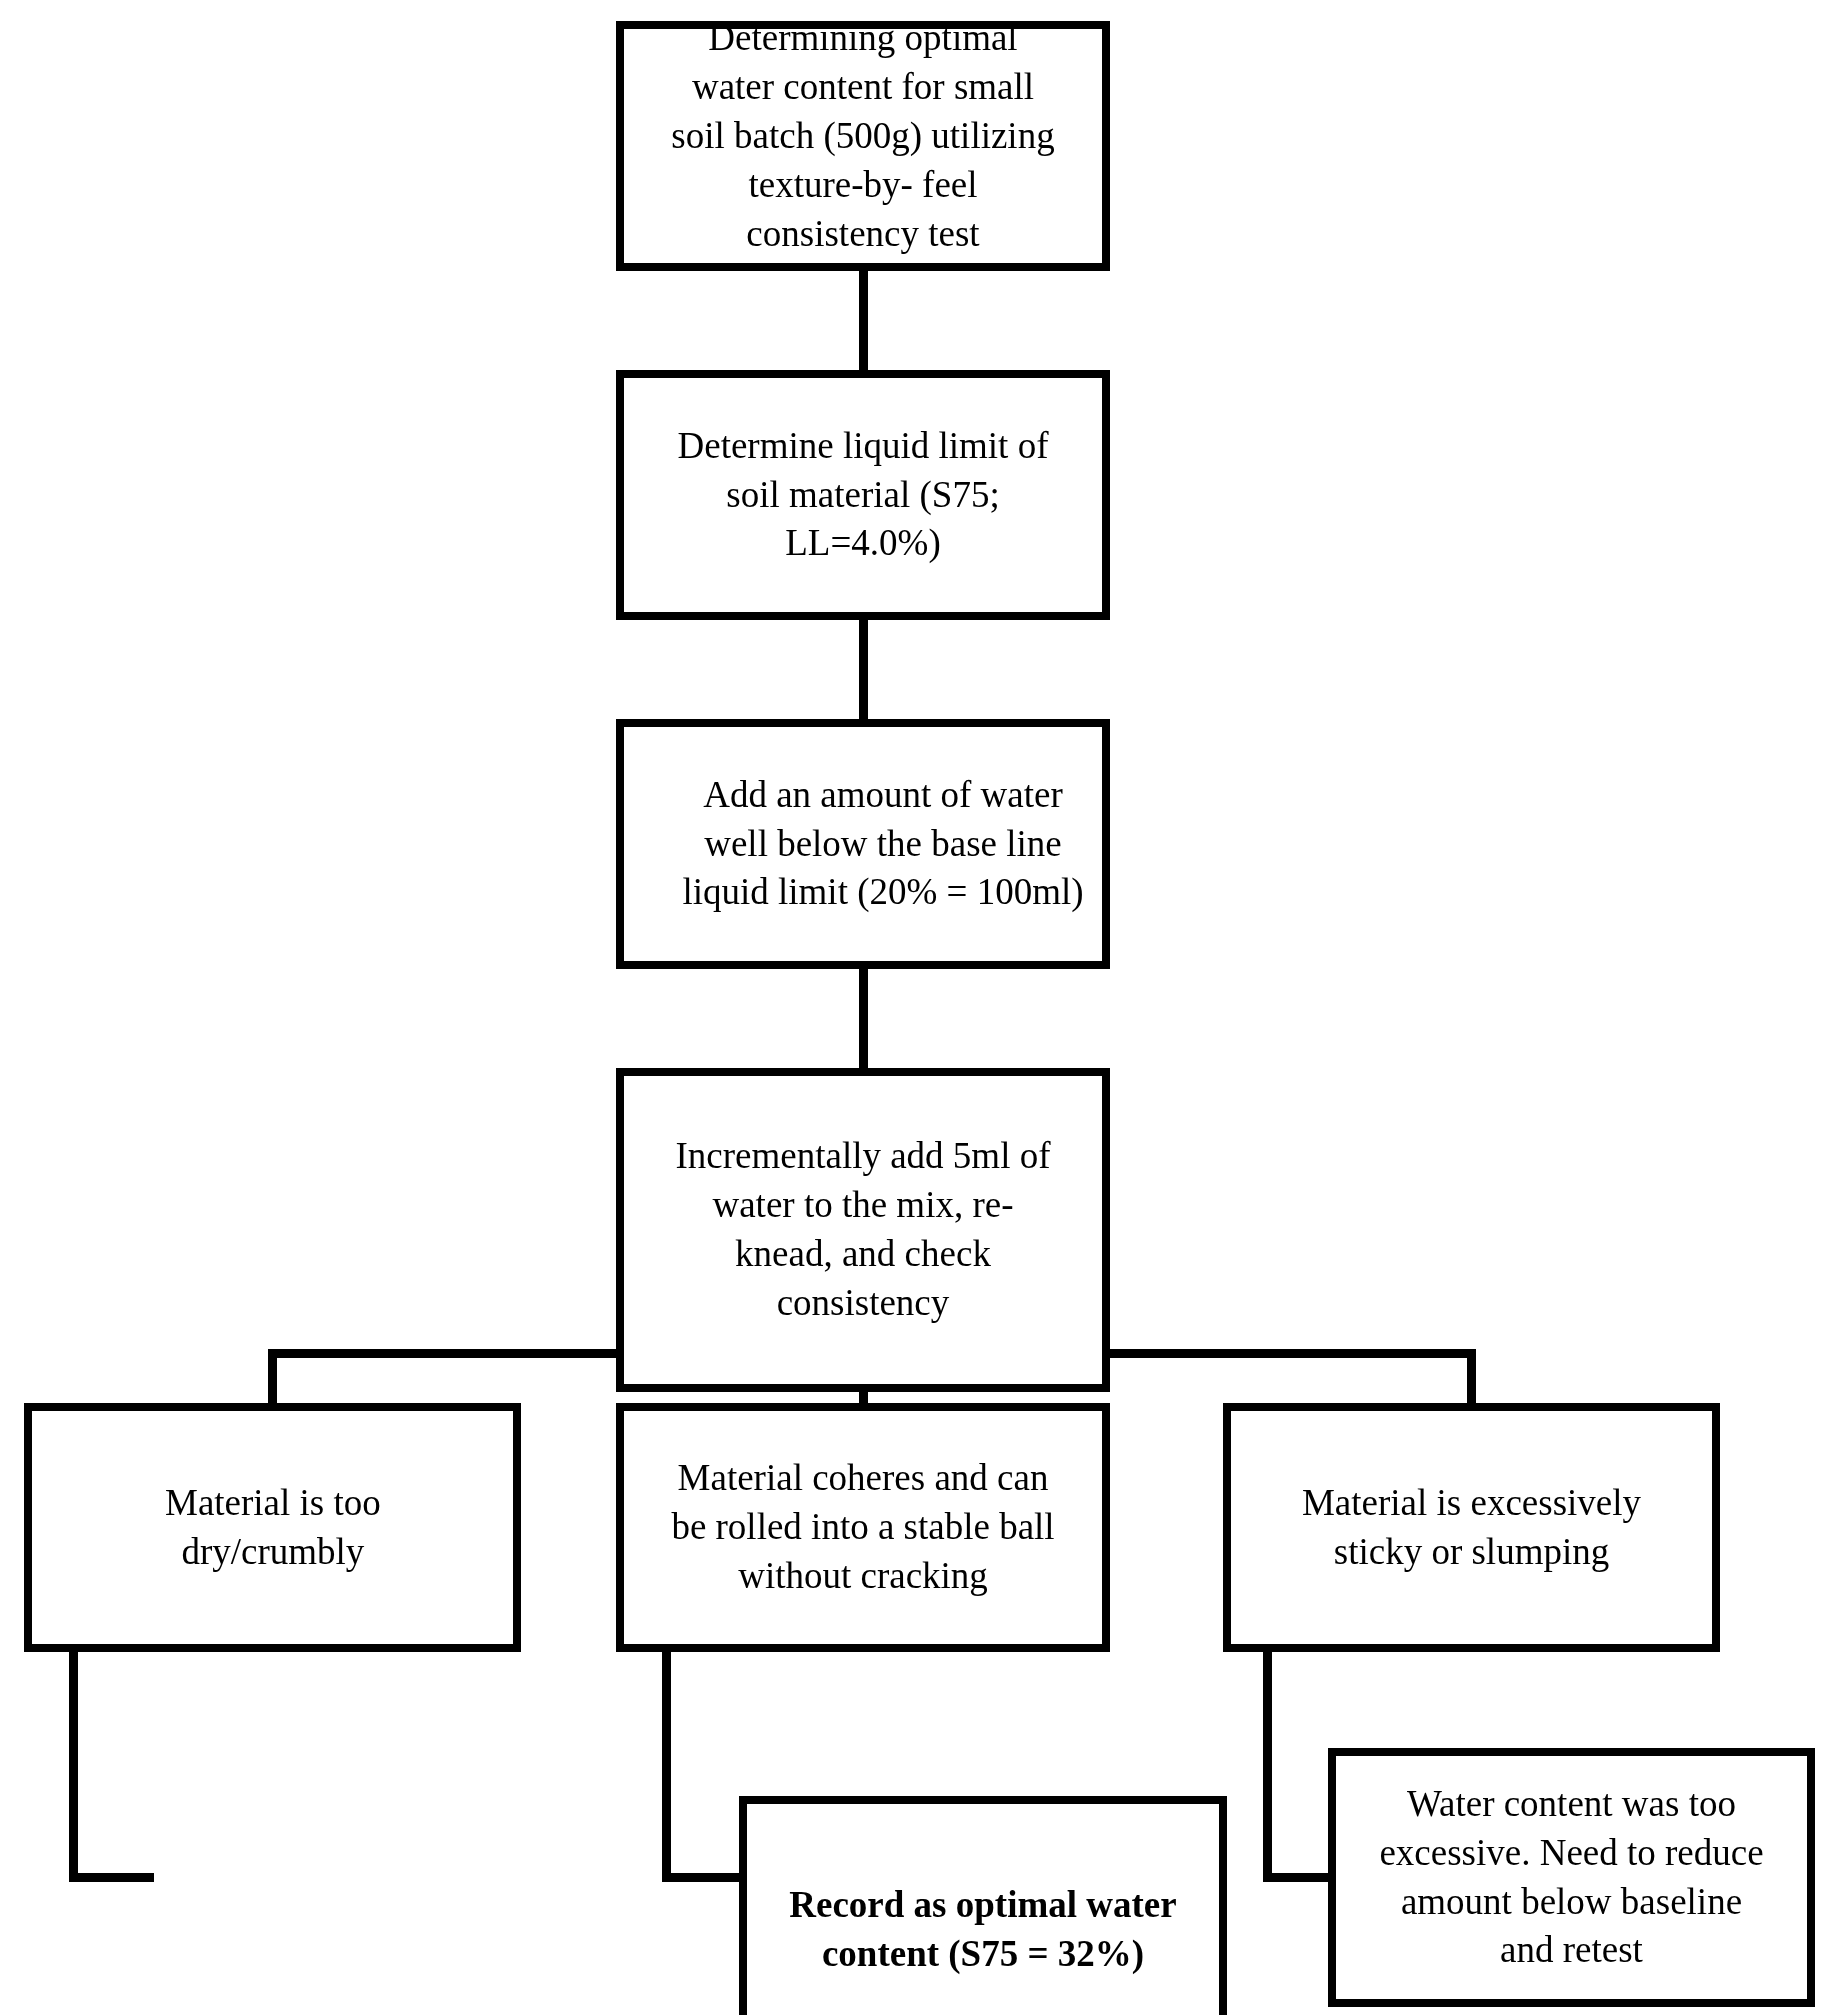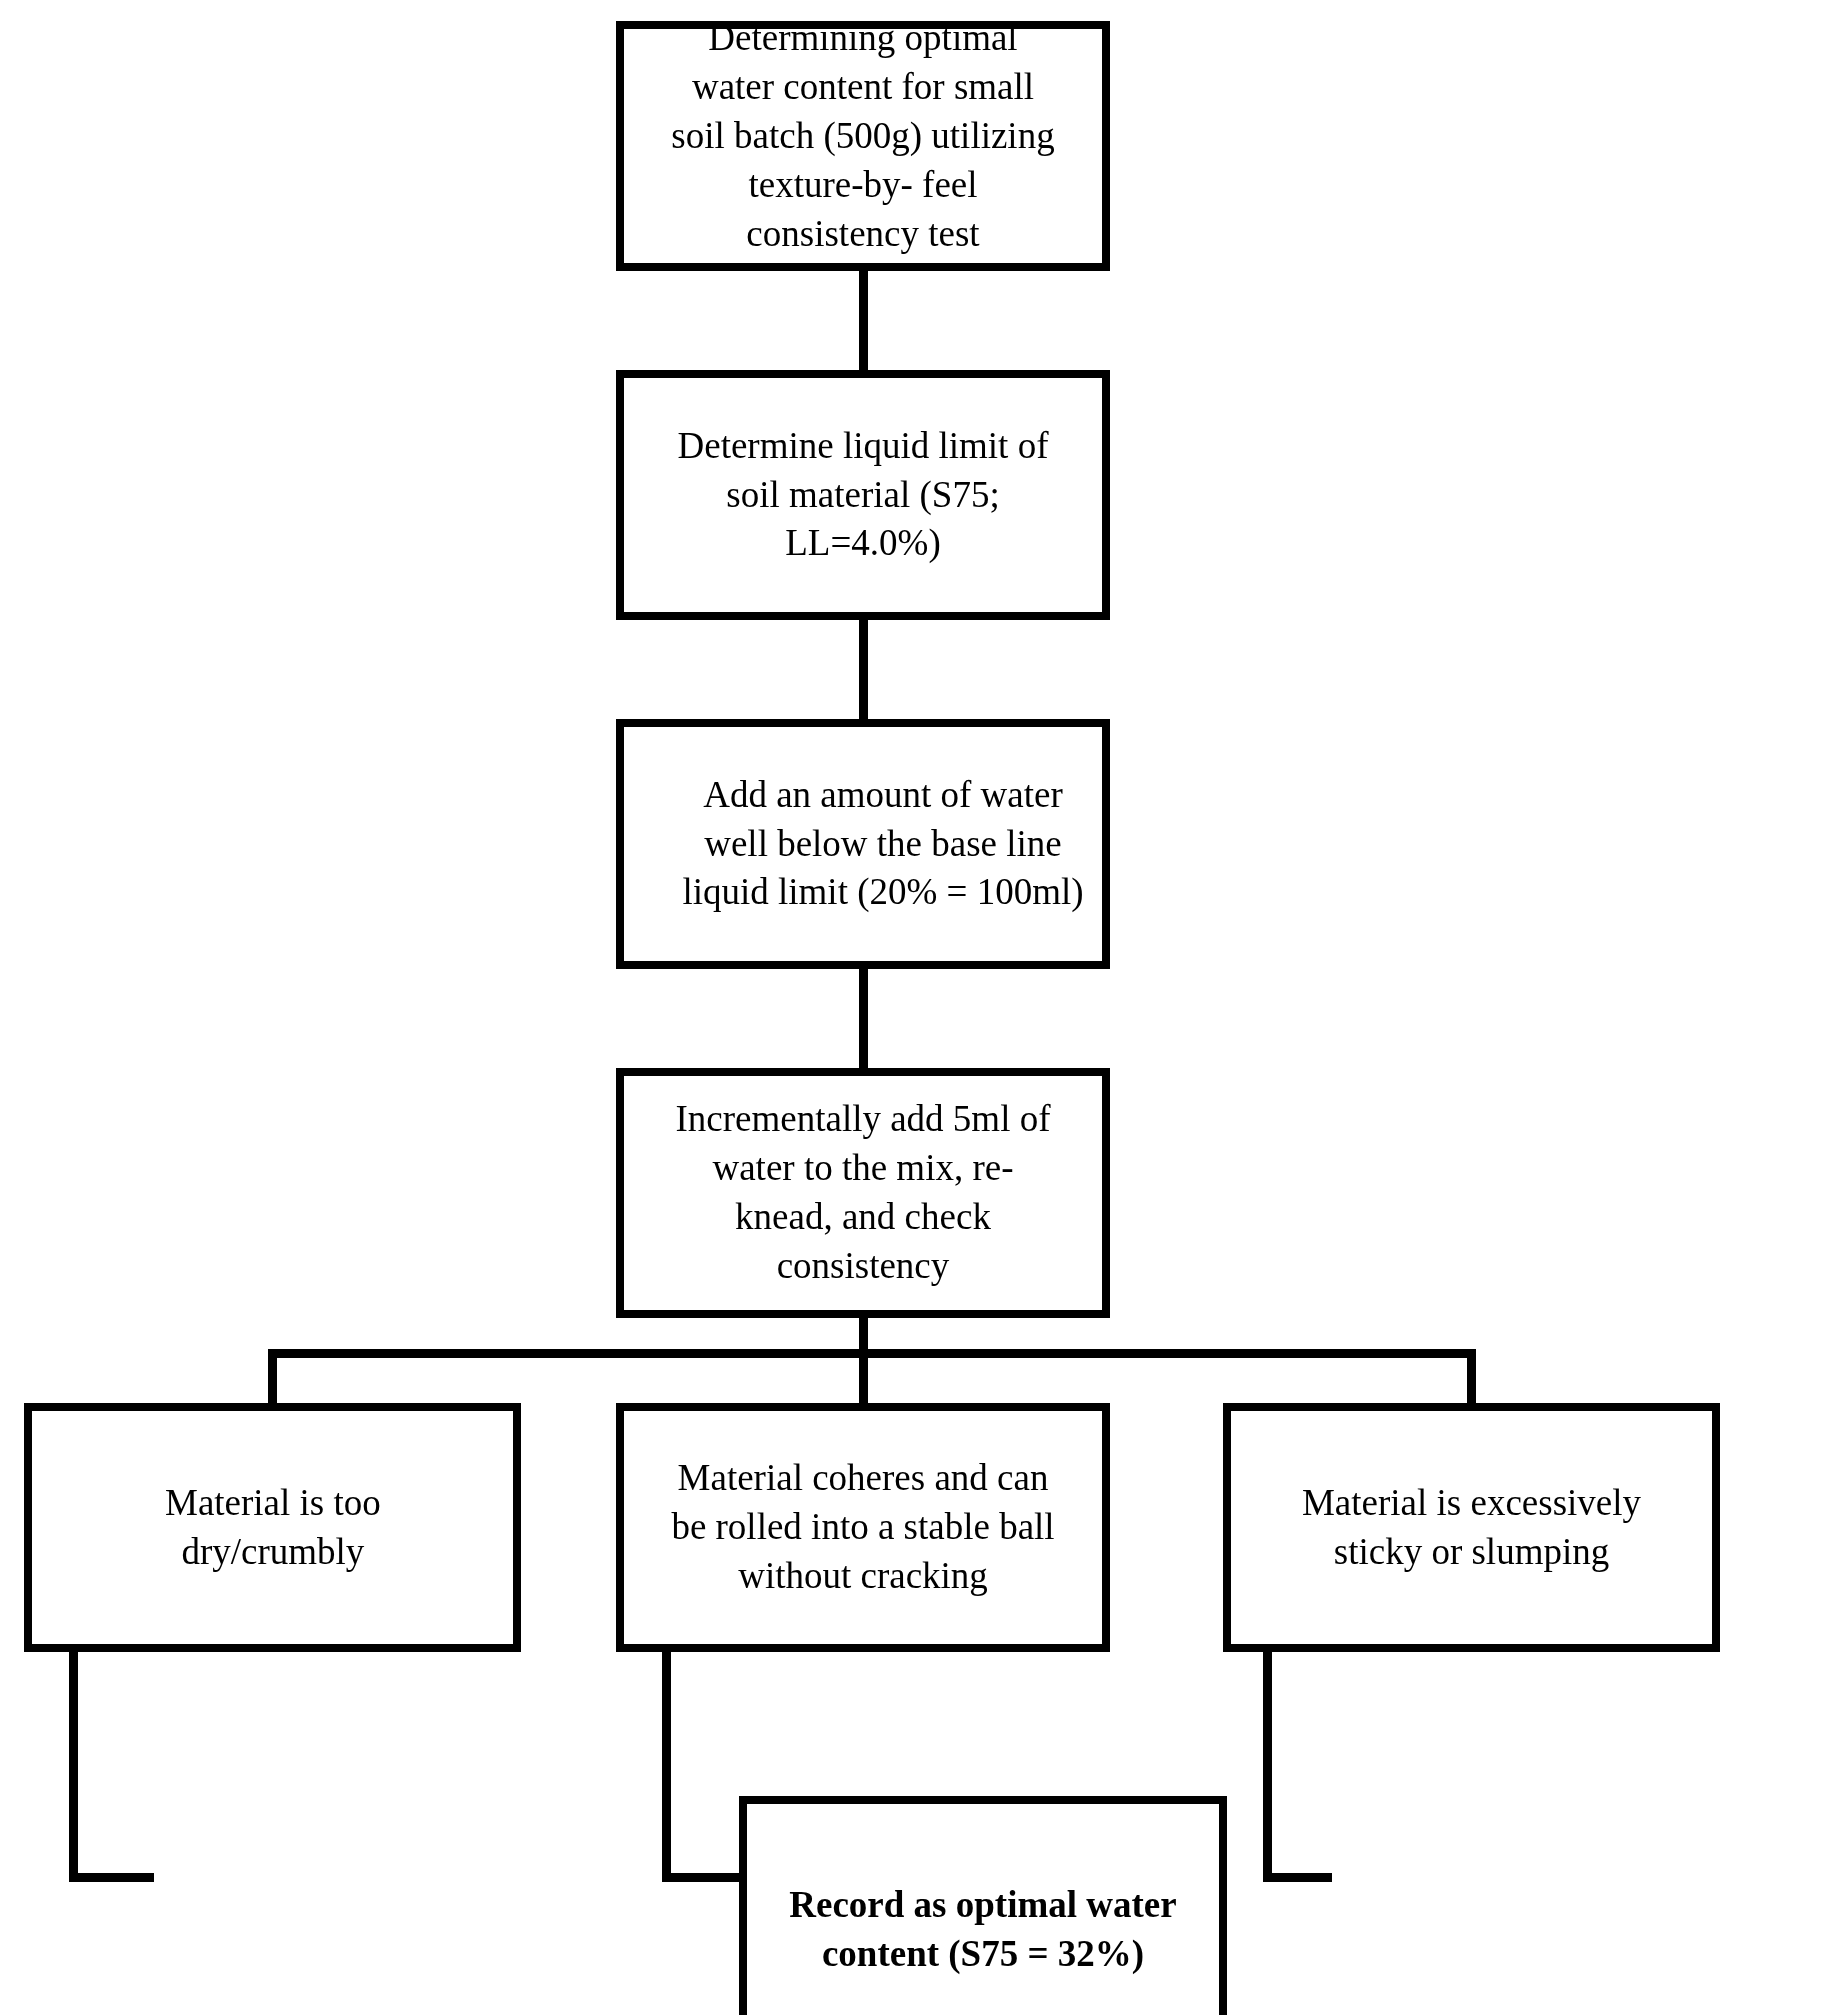--- a/index.html
+++ b/index.html
@@ -62,21 +62,21 @@
   <div class="connector" style="left:859px; top:619px; width:8.5px; height:101px;"></div>
 
   <div class="node" style="left:616px; top:719px; width:494px; height:250px;padding-left:40px;">
     <span class="label">Add an amount of water
 well below the base line
 liquid limit (20% = 100ml)</span>
   </div>
 
   <div class="connector" style="left:859px; top:968px; width:8.5px; height:101px;"></div>
 
-  <div class="node" style="left:616px; top:1068px; width:494px; height:250px;">
+  <div class="node" style="left:616px; top:1068px; width:494px; height:324px;">
     <span class="label">Incrementally add 5ml of
 water to the mix, re-
 knead, and check
 consistency</span>
   </div>
 
   <div class="connector" style="left:859px; top:1317px; width:8.5px; height:40px;"></div>
   <div class="connector" style="left:268px; top:1349px; width:1207px; height:8.5px;"></div>
   <div class="connector" style="left:268px; top:1349px; width:8.5px; height:58px;"></div>
   <div class="connector" style="left:859px; top:1349px; width:8.5px; height:58px;"></div>
@@ -106,15 +106,21 @@
 
   <div class="connector" style="left:1263px; top:1651px; width:8.5px; height:231px;"></div>
   <div class="connector" style="left:1263px; top:1873px; width:69px; height:8.5px;"></div>
 
 
   <div class="node" style="left:739px; top:1796px; width:488px; height:267px;font-weight:bold;">
     <span class="label">Record as optimal water
 content (S75 = 32%)</span>
   </div>
 
+  <div class="node" style="left:1328px; top:1748px; width:487px; height:259px;">
+    <span class="label">Water content was too
+excessive. Need to reduce
+amount below baseline
+and retest</span>
+  </div>
 
 </div>
 
 
 </body></html>

